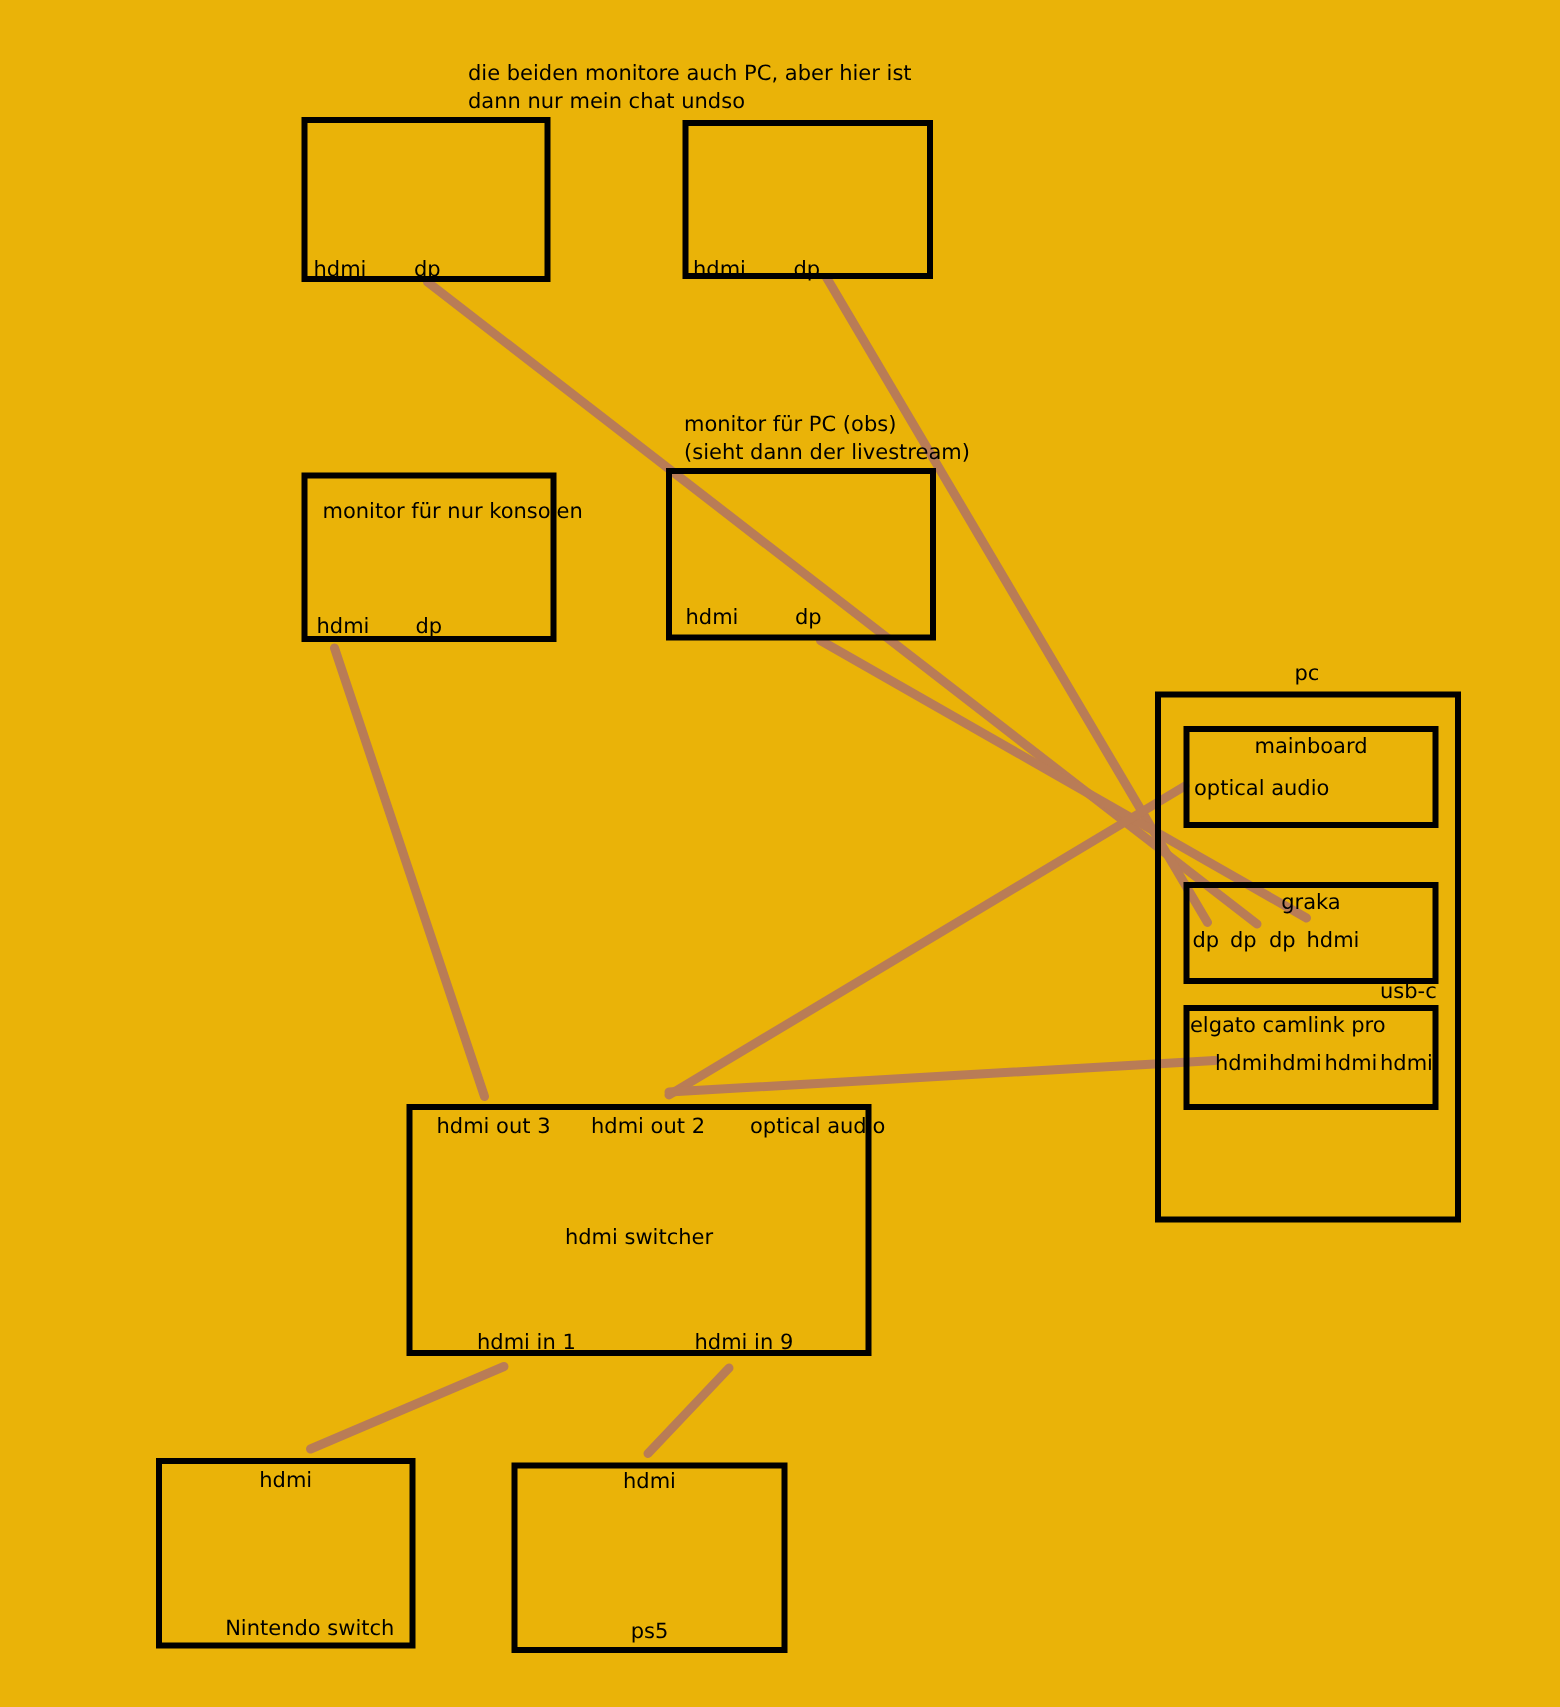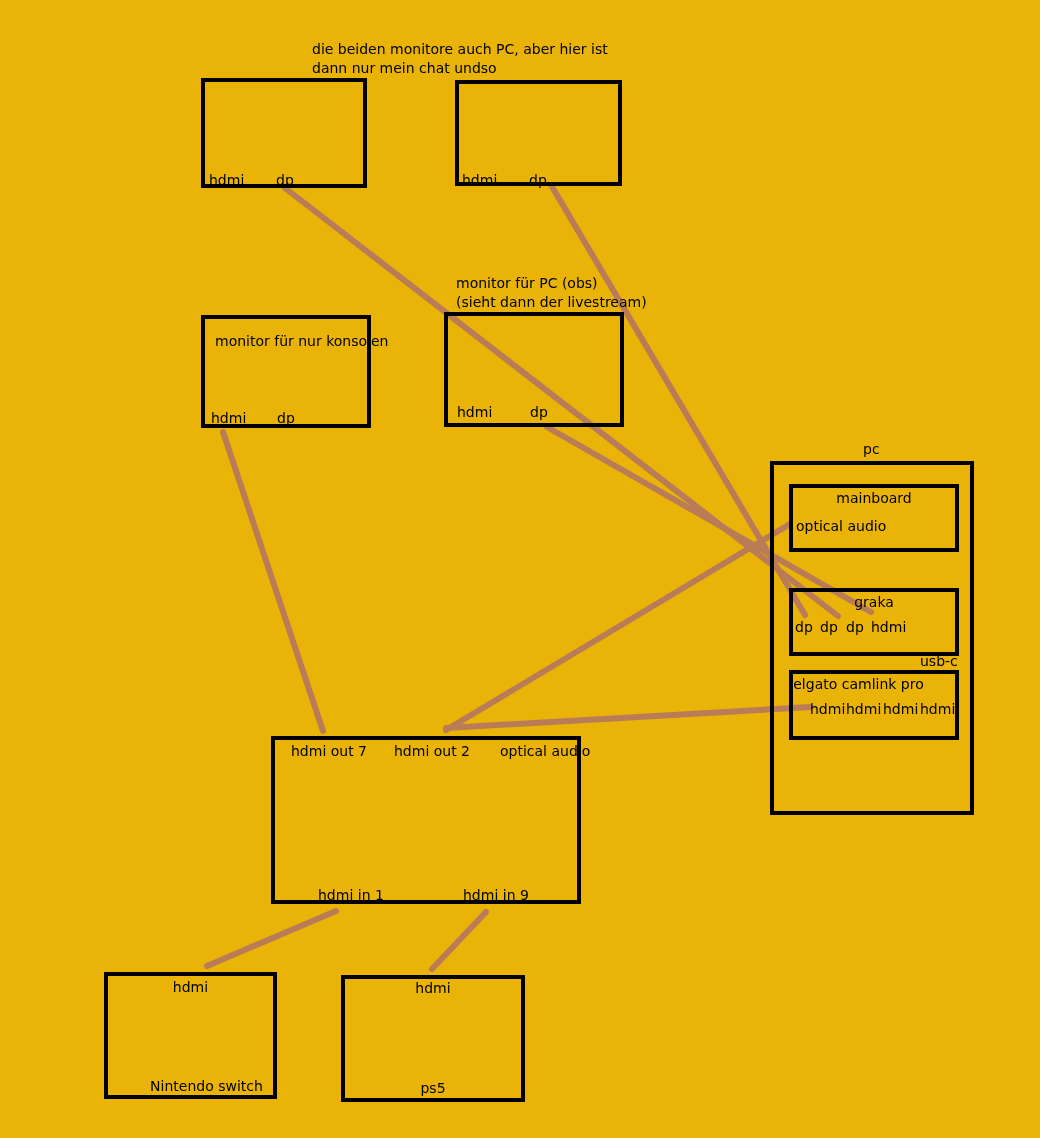--- a/index.html
+++ b/index.html
@@ -119,23 +119,24 @@
   <div class="lbl" style="left:920px; top:653px;">usb-c</div>
 
   <div class="inner-box" style="left:789px; top:670px; width:170px; height:70px;"></div>
   <div class="lbl-center" style="left:789px; top:676px; width:139px;">elgato camlink pro</div>
   <div class="lbl" style="left:810px; top:701px;">hdmi</div>
   <div class="lbl" style="left:846px; top:701px;">hdmi</div>
   <div class="lbl" style="left:883px; top:701px;">hdmi</div>
   <div class="lbl" style="left:920px; top:701px;">hdmi</div>
 
   <div class="box" style="left:271px; top:736px; width:310px; height:168px;"></div>
-  <div class="lbl" style="left:291px; top:743px;">hdmi out 7</div>
+  <div class="lbl" style="left:291px; top:743px;">hdmi out 3</div>
   <div class="lbl" style="left:394px; top:743px;">hdmi out 2</div>
   <div class="lbl" style="left:500px; top:743px;">optical audio</div>
+  <div class="lbl-center" style="left:271px; top:817px; width:310px;">hdmi switcher</div>
   <div class="lbl" style="left:318px; top:887px;text-decoration:underline;">hdmi in 1</div>
   <div class="lbl" style="left:463px; top:887px;">hdmi in 9</div>
 
   <div class="box" style="left:104px; top:972px; width:173px; height:127px;"></div>
   <div class="lbl-center" style="left:104px; top:979px; width:173px;">hdmi</div>
   <div class="lbl-center" style="left:104px; top:1078px; width:205px;">Nintendo switch</div>
 
   <div class="box" style="left:341px; top:975px; width:184px; height:127px;"></div>
   <div class="lbl-center" style="left:341px; top:980px; width:184px;">hdmi</div>
   <div class="lbl-center" style="left:341px; top:1080px; width:184px;">ps5</div>

